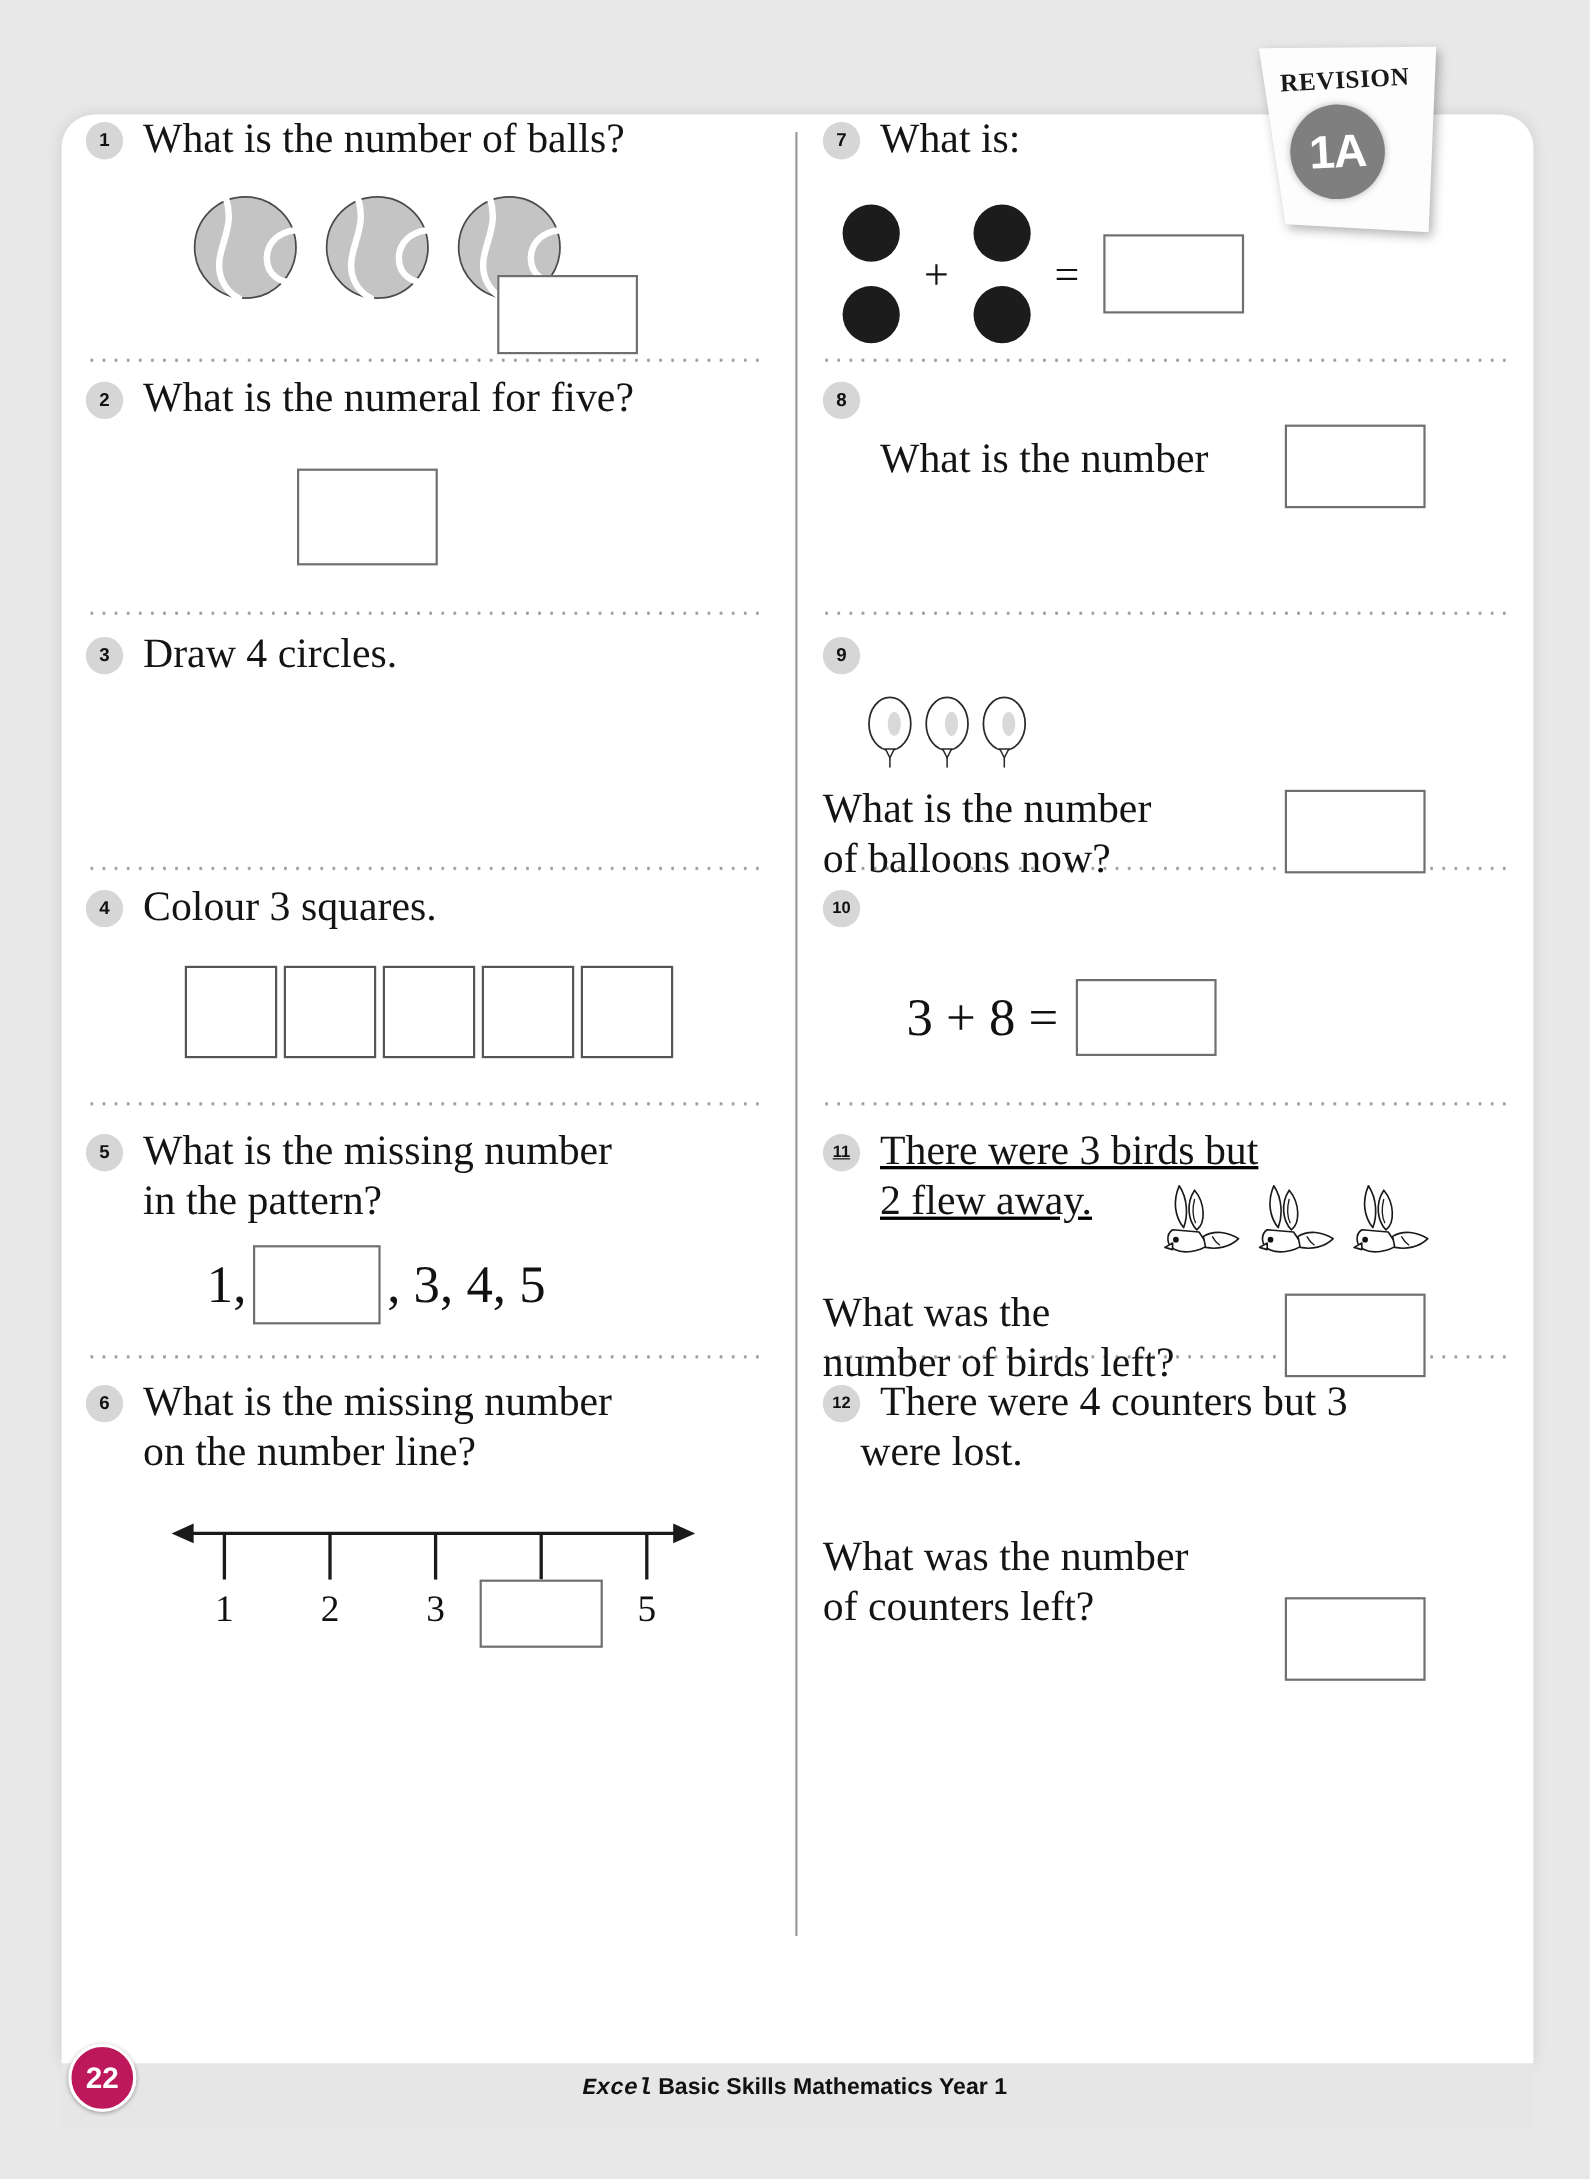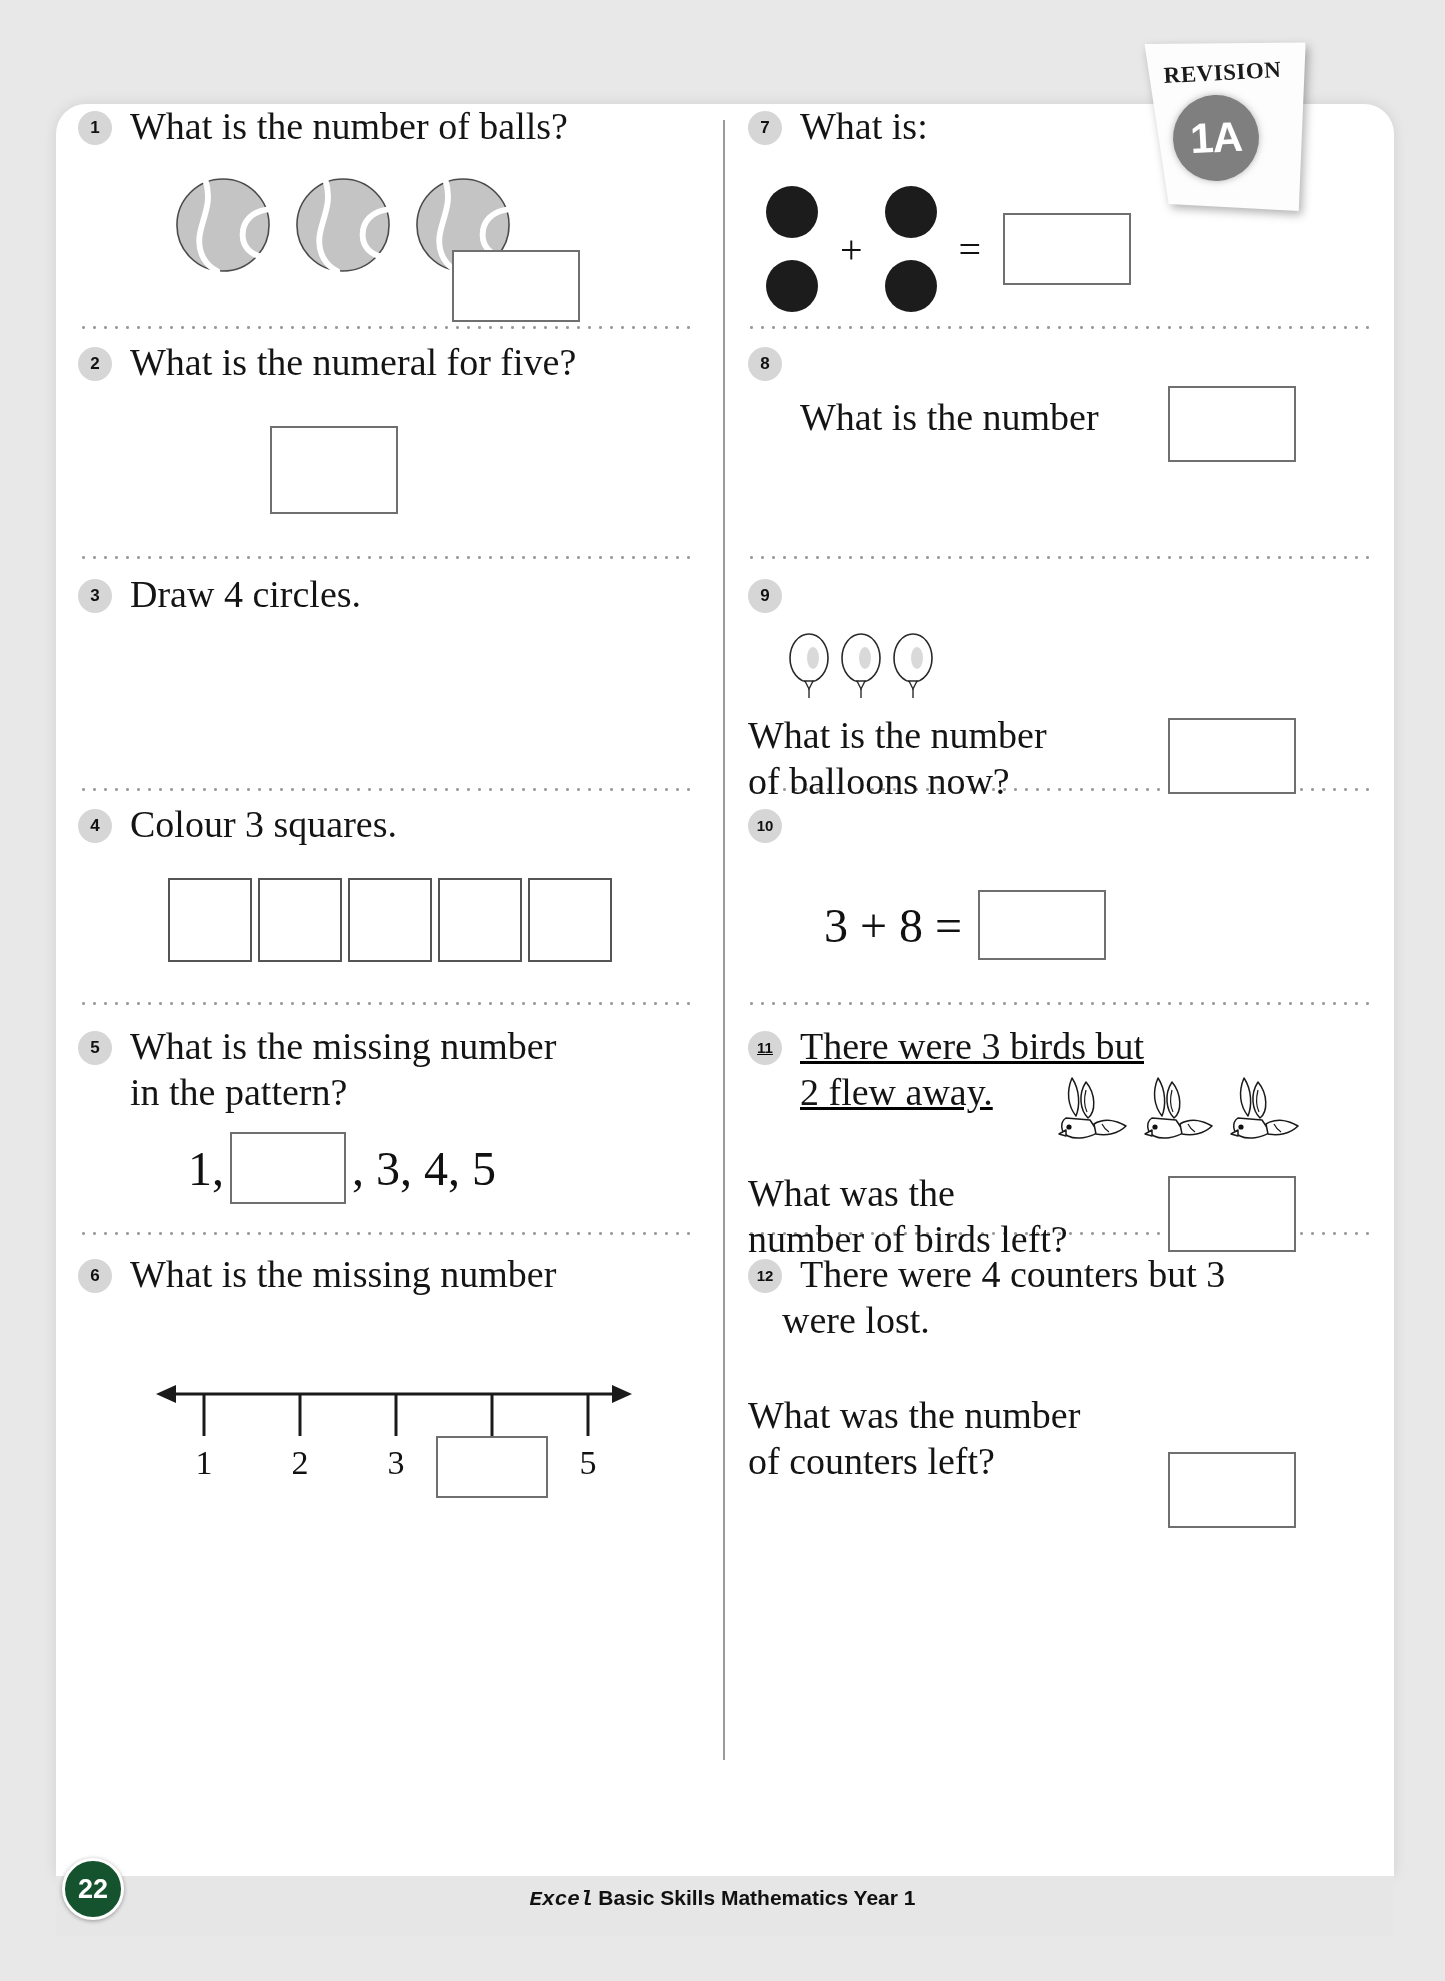--- a/index.html
+++ b/index.html
@@ -177,21 +177,21 @@
     position: absolute;
     left: 56px; top: 1876px;
     width: 1338px; height: 60px;
     background: #e6e6e6;
   }
   .pagenum {
     position: absolute;
     left: 62px; top: 1858px;
     width: 62px; height: 62px;
     border-radius: 50%;
-    background: #14532d;
+    background: #be185d;
     border: 3px solid #fff;
     box-shadow: 0 1px 4px rgba(0,0,0,0.35);
     z-index: 5;
   }
   .pagenum span {
     display: block; text-align: center; line-height: 56px;
     color: #fff;
     font-family: "Liberation Sans", sans-serif;
     font-weight: bold; font-size: 27px;
   }
@@ -312,20 +312,21 @@
             <span class="abox-inline" style="width:116px; height:72px; margin:0 6px;"></span>
             <span>, 3, 4, 5</span>
           </div>
         </div>
 
         <div class="q" style="left:22px; top:1148px; width:620px;">
           <div class="qhead">
             <div class="badge">6</div>
             <div>
               <div class="qtext sub" style="margin-left:18px;">What is the missing number</div>
+              <div class="qtext sub" style="margin-left:18px;">on the number line?</div>
             </div>
           </div>
           <div class="numline" style="left:76px; top:128px;">
             <svg width="480" height="130" viewBox="0 0 480 130">
               <line x1="14" y1="14" x2="466" y2="14" stroke="#1a1a1a" stroke-width="3"></line>
               <polygon points="2,14 22,5 22,23" fill="#1a1a1a"></polygon>
               <polygon points="478,14 458,5 458,23" fill="#1a1a1a"></polygon>
               <line x1="50" y1="14" x2="50" y2="56" stroke="#1a1a1a" stroke-width="3"></line>
               <line x1="146" y1="14" x2="146" y2="56" stroke="#1a1a1a" stroke-width="3"></line>
               <line x1="242" y1="14" x2="242" y2="56" stroke="#1a1a1a" stroke-width="3"></line>

